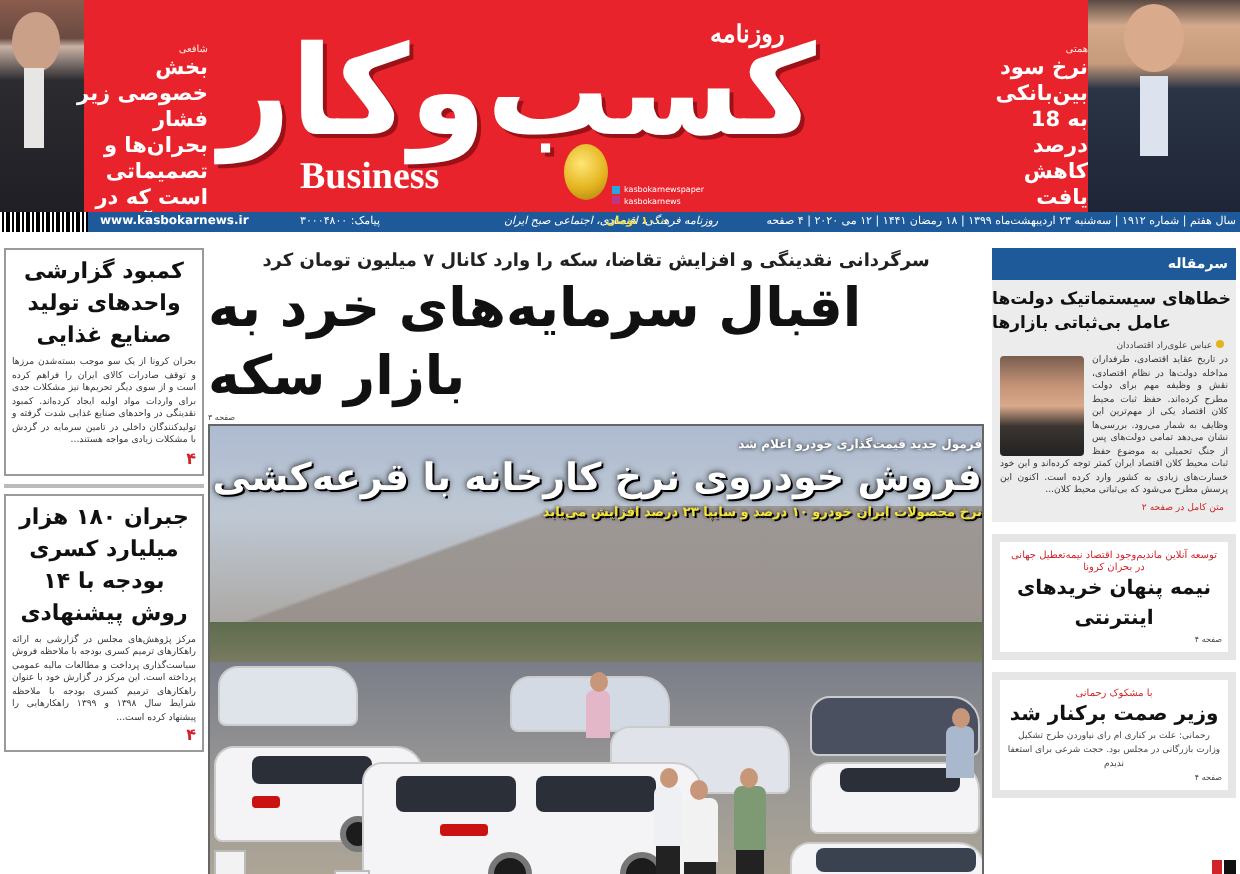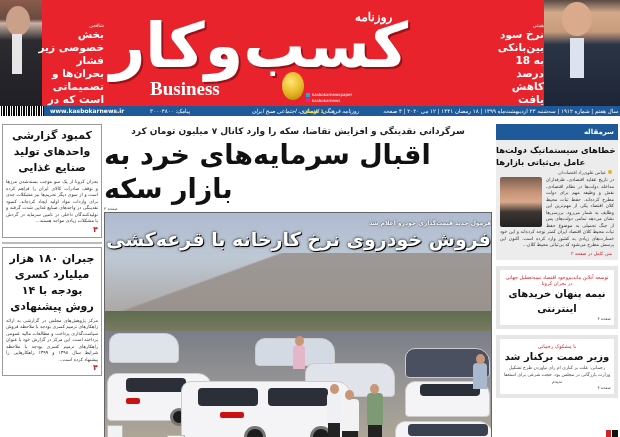--- a/index.html
+++ b/index.html
@@ -205,20 +205,21 @@
     <div class="person" style="left:368px;top:150px;width:14px;height:26px;background:#a9b8cc">
         <div class="head"></div>
       </div>
 
     <div class="barrier" style="left:2px;top:212px;width:16px;height:16px"></div>
     <div class="barrier" style="left:62px;top:222px;width:18px;height:14px"></div>
 
     <div class="photo-overlay">
       <div class="kicker">فرمول جدید قیمت‌گذاری خودرو اعلام شد</div>
       <div class="title">فروش خودروی نرخ کارخانه با قرعه‌کشی</div>
+      <div class="lead">نرخ محصولات ایران خودرو ۱۰ درصد و سایپا ۲۳ درصد افزایش می‌یابد</div>
     </div>
   </div>
 
 </main>
 
 <aside class="col-right">
   <section class="editorial">
     <div class="editorial-tab">سرمقاله</div>
     <div class="title">خطاهای سیستماتیک دولت‌ها عامل بی‌ثباتی بازارها</div>
     <div class="author"><span class="dot"></span><span>عباس علوی‌راد اقتصاددان</span></div>

